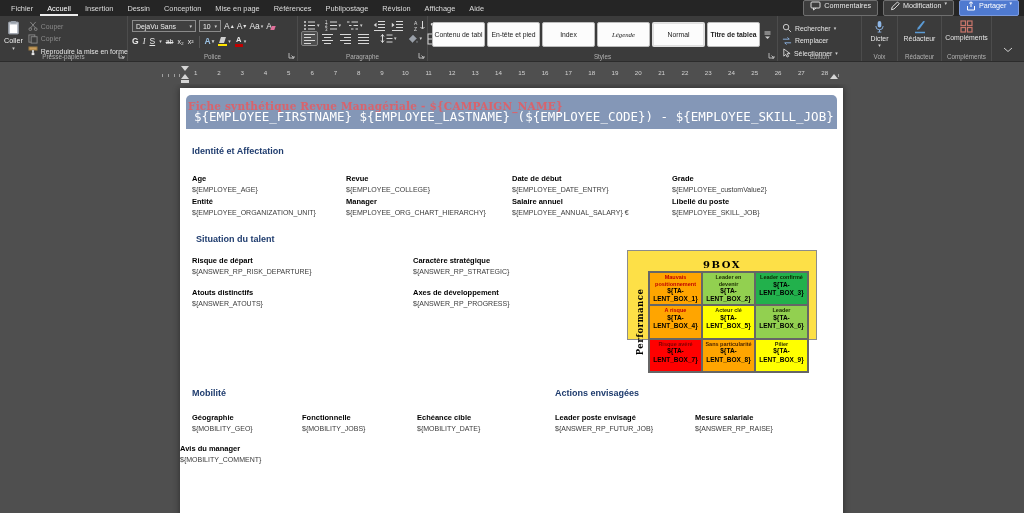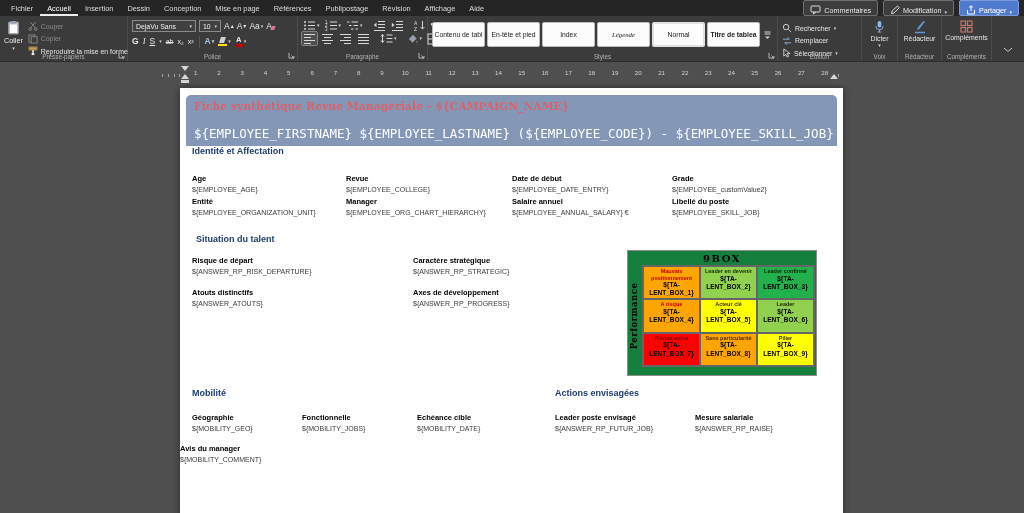--- a/index.html
+++ b/index.html
@@ -5,21 +5,21 @@
   *{box-sizing:border-box;margin:0;padding:0}
   html,body{background:#333}
   body{font-family:"Liberation Sans",sans-serif;-webkit-font-smoothing:antialiased}
   .app{position:relative;width:1024px;height:513px;background:#4f4f4f;overflow:hidden}
 
   
   .tabbar{display:flex;align-items:stretch;height:16px;background:#252525;padding-left:4px}
   .tab{display:flex;align-items:center;padding:0 7px;font-size:7.4px;color:#dedede;white-space:nowrap;cursor:default}
   .tab.active{box-shadow:inset 0 -2px 0 #ededed;color:#fff}
   .topactions{margin-left:auto;display:flex;align-items:center;gap:5px;padding-right:5px}
-  .topbtn{display:flex;align-items:flex-end;gap:3px;height:16px;padding:0 6px;font-size:7.2px;color:#e8e8e8;background:#3d3d3d;border:1px solid #6f6f6f;border-radius:2px;white-space:nowrap}
+  .topbtn{display:flex;align-items:flex-start;gap:3px;height:16px;padding:0 6px;font-size:7.2px;color:#e8e8e8;background:#3d3d3d;border:1px solid #6f6f6f;border-radius:2px;white-space:nowrap}
   .topbtn.share{background:#4f7ad0;border-color:#7b9ade;color:#fff}
   .caret{font-size:5px;color:#cfcfcf;line-height:1}
 
   
   .ribbon{display:flex;height:46px;background:#3b3b3b;border-bottom:1px solid #2c2c2c}
   .rgroup{position:relative;border-right:1px solid #4c4c4c;padding:3px 4px 12px;flex:none}
   .glabel{position:absolute;bottom:1px;left:0;right:0;text-align:center;font-size:6.3px;color:#b2b2b2;white-space:nowrap}
   .launcher{position:absolute;bottom:2px;right:2px;line-height:0}
   .pastewrap{display:flex;gap:5px}
   .paste{display:flex;flex-direction:column;align-items:center;width:36px;padding-top:1px;gap:1px;font-size:7.2px;color:#eee}
@@ -62,29 +62,29 @@
   #ruler-numbers{position:absolute;left:184px;top:5px;display:flex}
   #ruler-numbers span{width:23.3px;text-align:center;font-size:6.2px;color:#d2d2d2;background:#4f4f4f;line-height:12px}
   .m-fl{position:absolute;left:181px;top:4px;width:0;height:0;border-left:4px solid transparent;border-right:4px solid transparent;border-top:5px solid #d5d5d5}
   .m-h{position:absolute;left:181px;top:12px;width:0;height:0;border-left:4px solid transparent;border-right:4px solid transparent;border-bottom:5px solid #d5d5d5}
   .m-box{position:absolute;left:181px;top:17.5px;width:8px;height:3px;background:#d5d5d5}
   .m-r{position:absolute;left:830px;top:12px;width:0;height:0;border-left:4px solid transparent;border-right:4px solid transparent;border-bottom:5px solid #d5d5d5}
 
   
   .docarea{position:relative;height:429px;overflow:hidden}
   .page{position:absolute;left:180px;top:4px;width:663px;height:436px;background:#fff;box-shadow:0 0 7px rgba(0,0,0,.45)}
-  .banner{position:absolute;left:6px;top:7px;width:651px;height:51px;border-radius:5px 5px 0 0;padding:5px 8px}
+  .banner{position:absolute;left:6px;top:7px;width:651px;height:34px;border-radius:5px 5px 0 0;padding:5px 2px}
   .banner-title{font-family:"DejaVu Serif","Liberation Serif",serif;font-weight:bold;font-size:10.5px;letter-spacing:.2px;white-space:nowrap}
   .banner-sub{position:absolute;left:8px;bottom:5px;font-family:"DejaVu Sans Mono","Liberation Mono",monospace;font-weight:normal;font-size:12.5px;color:#fff;white-space:nowrap}
   .dhead{position:absolute;font-size:9px;font-weight:bold;color:#1f3c6e;white-space:nowrap}
   .fld{position:absolute;white-space:nowrap}
   .fld .lab{font-size:7.5px;font-weight:bold;color:#000;line-height:11px}
   .fld .val{font-size:7px;color:#3a3a3a;line-height:11px}
 
-  .ninebox{position:absolute;left:447px;top:162px;width:190px;height:126px;background:#15803d;border:1px solid #8c8c8c;padding:1px;display:grid;grid-template-rows:13px 1fr 12px;grid-template-columns:13px 1fr}
+  .ninebox{position:absolute;left:447px;top:162px;width:190px;height:90px;background:#fde047;border:1px solid #8c8c8c;padding:7px;display:grid;grid-template-rows:13px 1fr 12px;grid-template-columns:13px 1fr}
   .nb-title{grid-row:1;grid-column:1/3;text-align:center;font-family:"DejaVu Serif","Liberation Serif",serif;font-weight:bold;font-size:10px;letter-spacing:1.5px;line-height:13px}
   .nb-y{grid-row:2;grid-column:1;writing-mode:vertical-rl;transform:rotate(180deg);text-align:center;font-family:"DejaVu Serif","Liberation Serif",serif;font-weight:bold;font-size:8.5px;letter-spacing:.5px}
   .nb-grid{grid-row:2;grid-column:2;display:grid;grid-template-columns:repeat(3,1fr);grid-template-rows:repeat(3,1fr);border:1px solid #666}
   .nb-cell{border:0.5px solid #666;display:flex;flex-direction:column;align-items:center;justify-content:flex-start;padding:1px 2px;text-align:center;overflow:hidden}
   .nb-lab{font-size:5.5px;font-weight:bold;line-height:1.2}
   .nb-val{font-size:6.5px;font-weight:bold;color:#000;line-height:1.25;word-break:normal}
   .nb-x{grid-row:3;grid-column:1/3;text-align:center;font-family:"DejaVu Serif","Liberation Serif",serif;font-weight:bold;font-size:8.5px;line-height:12px}
 
   svg{display:block}
 </style>

